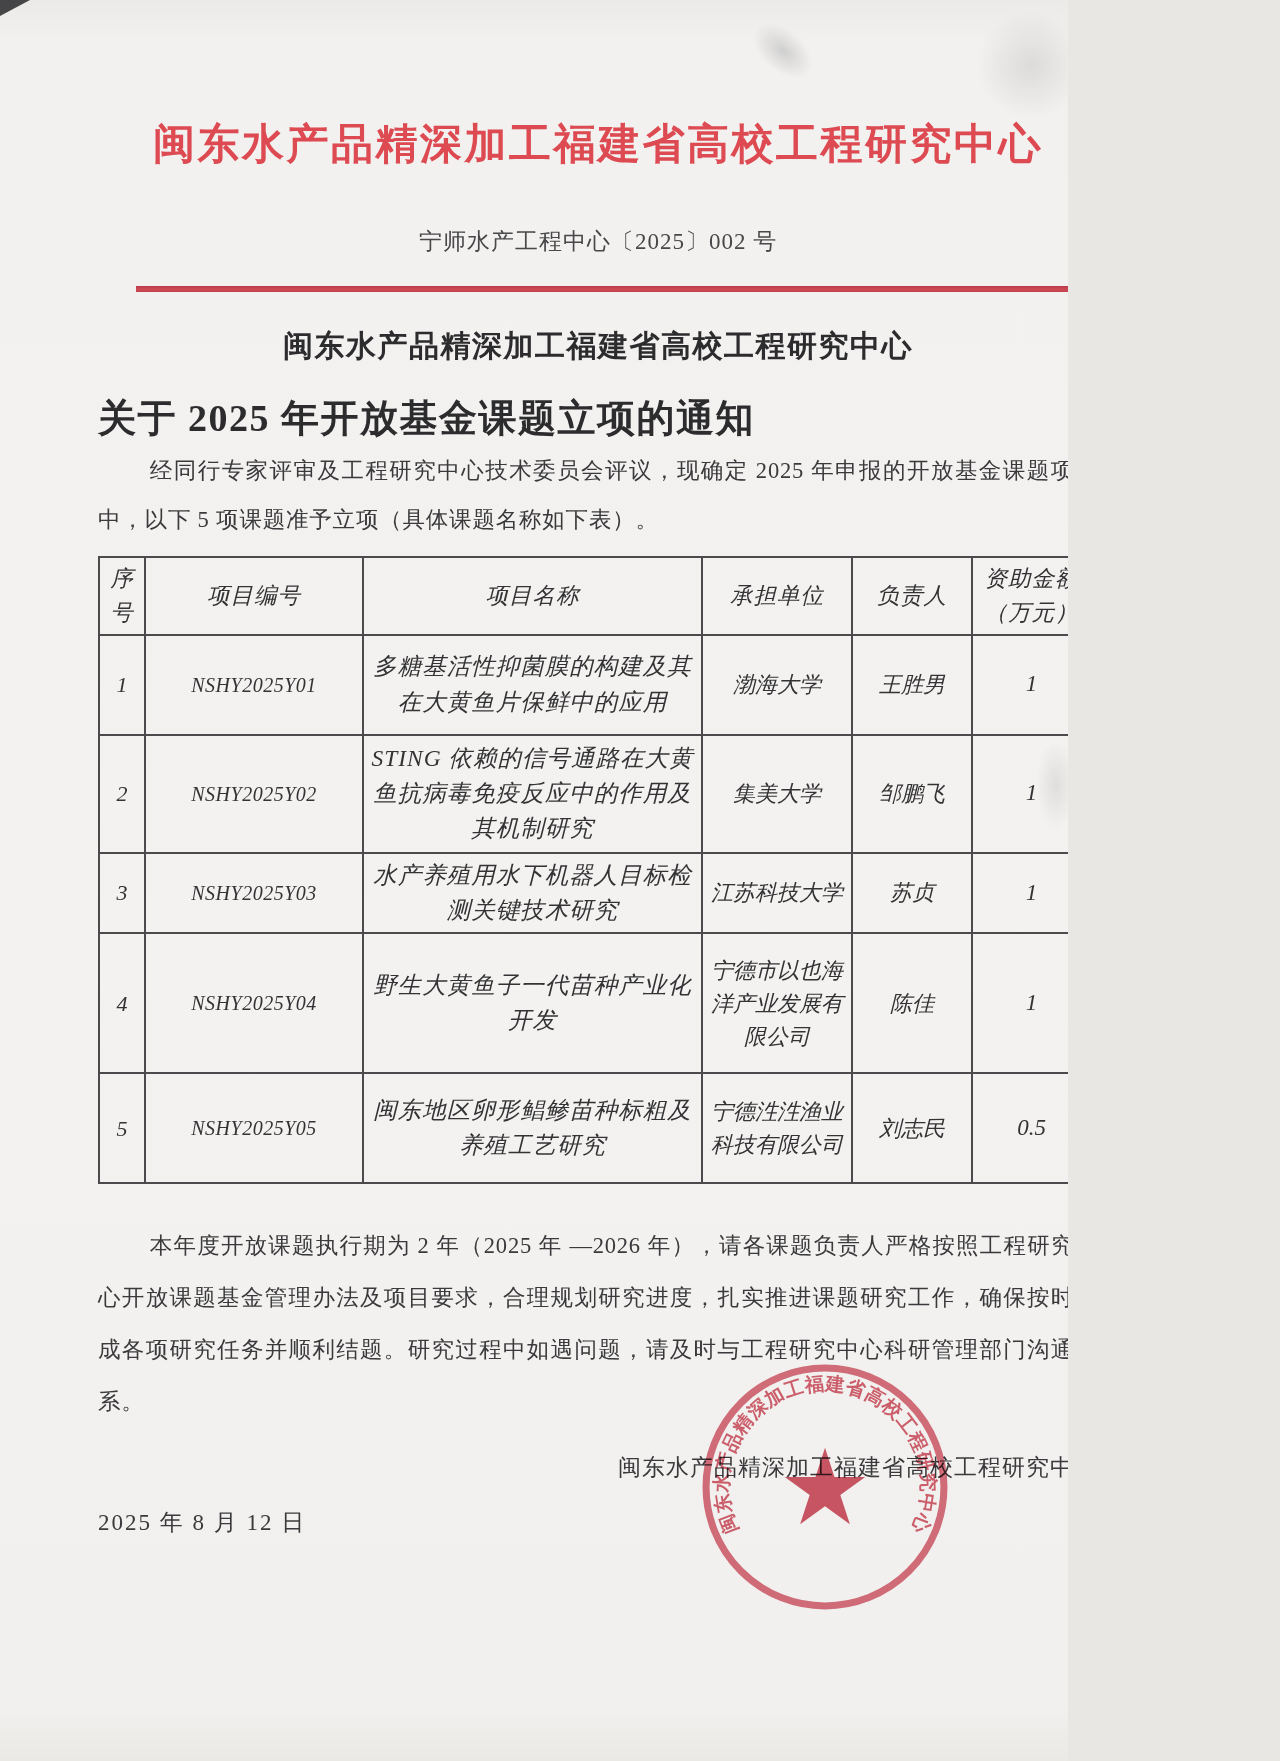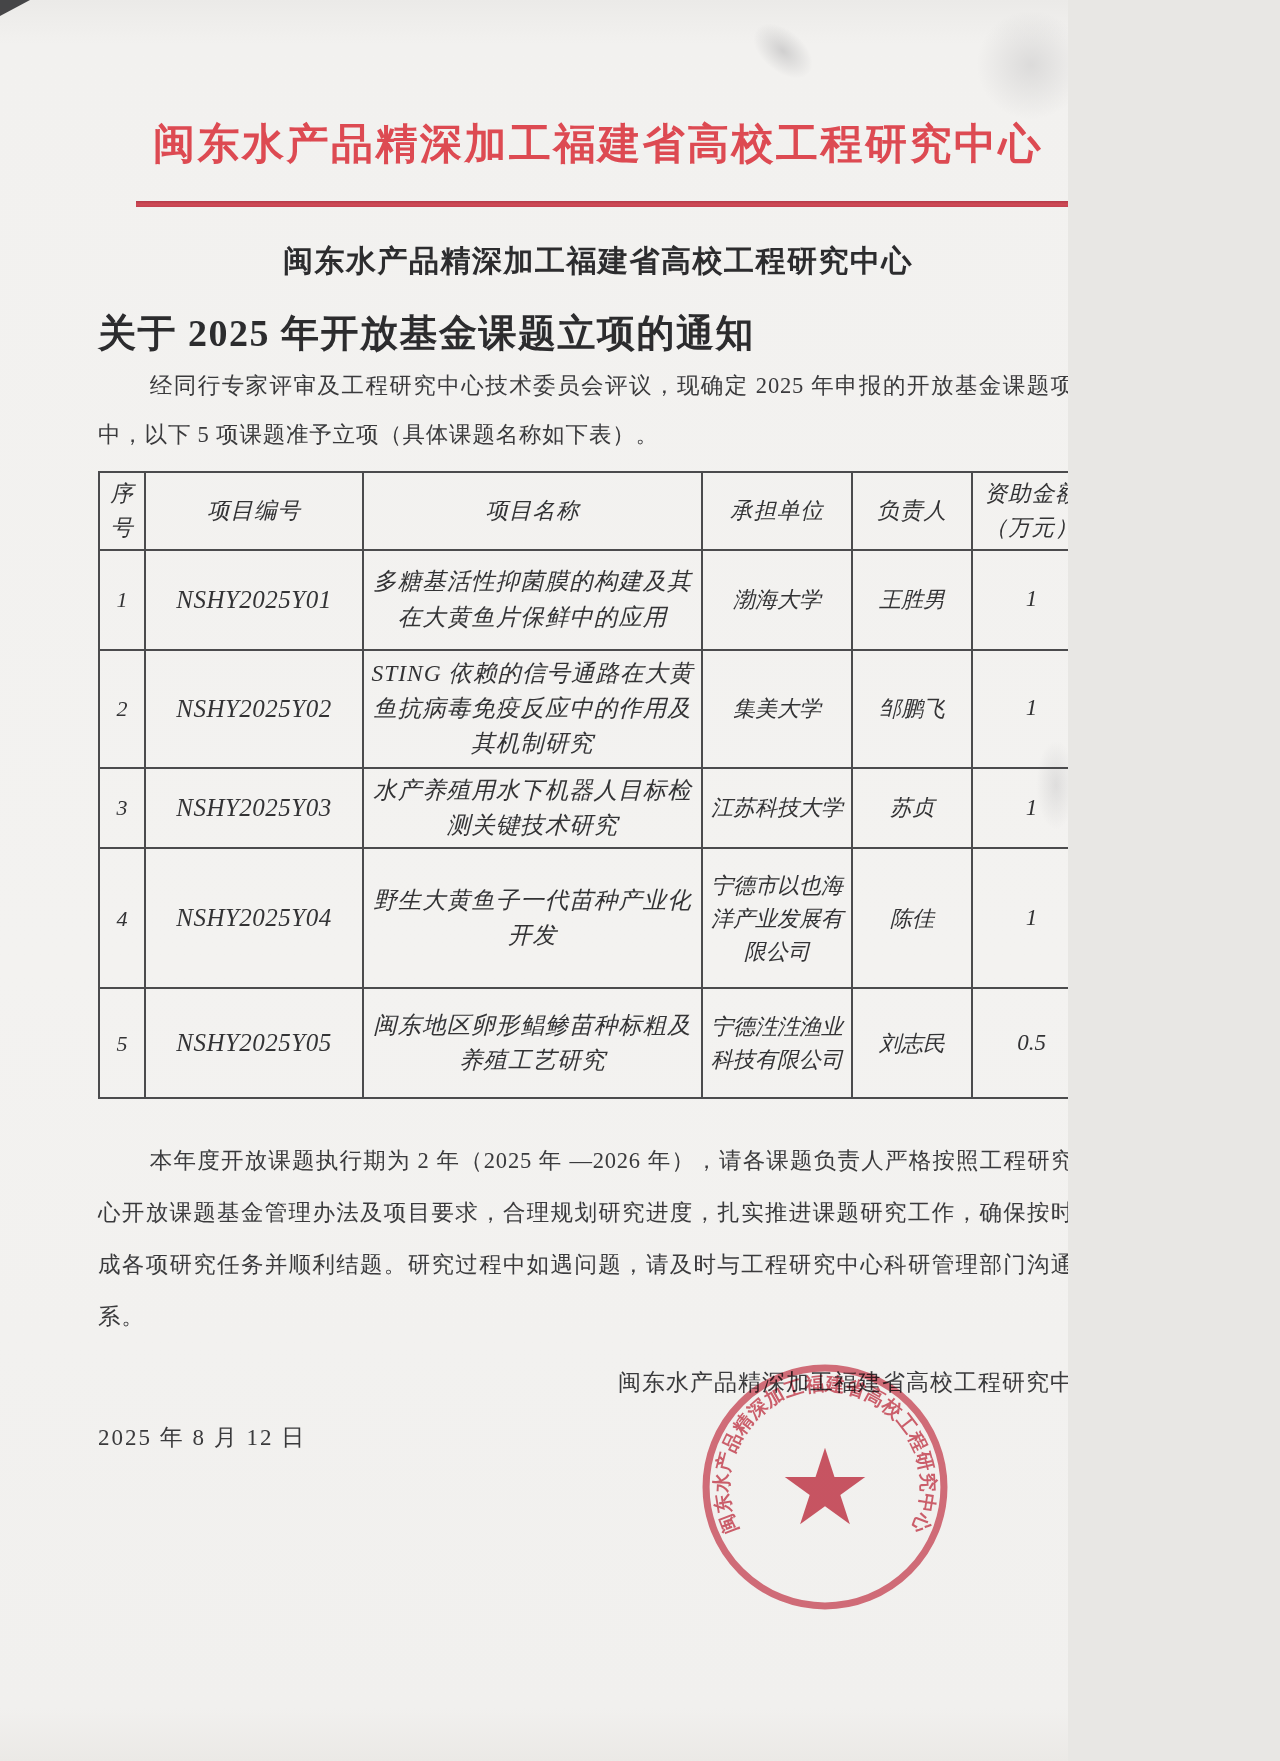--- a/index.html
+++ b/index.html
@@ -72,21 +72,21 @@
   col.c-leader{width:120px;}
   col.c-amount{width:119px;}
   tr.hdr{height:58px;}
   tr.r0{height:100px;}
   tr.r1{height:118px;}
   tr.r2{height:80px;}
   tr.r3{height:140px;}
   tr.r4{height:110px;}
   td.cell-name{padding:4px 16px;letter-spacing:1px;font-size:23.5px;}
   td.cell-unit,th.h-unit{padding:6px 22px;}
-  td.cell-code{font-size:25px;letter-spacing:.5px;white-space:nowrap;}
+  td.cell-code{font-size:20px;letter-spacing:.5px;white-space:nowrap;}
   td.cell-amount{font-size:23px;}
   th{letter-spacing:1px;font-size:22.5px;}
 
   .signature-block{margin-top:24px;}
   .sig-org{
     text-align:right;padding-right:0px;
     font-size:23px;color:#3a3a3c;letter-spacing:1px;
   }
   .sig-date{
     margin-top:24px;text-align:left;padding-right:182px;
@@ -105,20 +105,21 @@
 
   <div class="artifact-corner-tl"></div>
   <div class="artifact-smudge-top"></div>
   <div class="artifact-smudge-tr"></div>
   <div class="artifact-smudge-r"></div>
 
   <div class="content">
 
     <div class="letterhead">闽东水产品精深加工福建省高校工程研究中心</div>
 
+    <div class="doc-number">宁师水产工程中心〔2025〕002 号</div>
 
     <div class="red-rule"></div>
 
     <div class="doc-title1">闽东水产品精深加工福建省高校工程研究中心</div>
     <div class="doc-title2">关于 2025 年开放基金课题立项的通知</div>
 
 
     <p class="para intro">经同行专家评审及工程研究中心技术委员会评议，现确定 2025 年申报的开放基金课题项目中，以下 5 项课题准予立项（具体课题名称如下表）。</p>
 
     <table class="projects">

